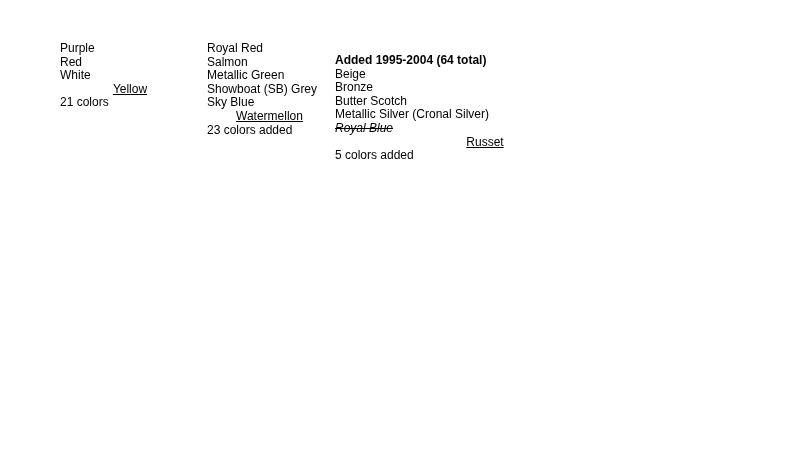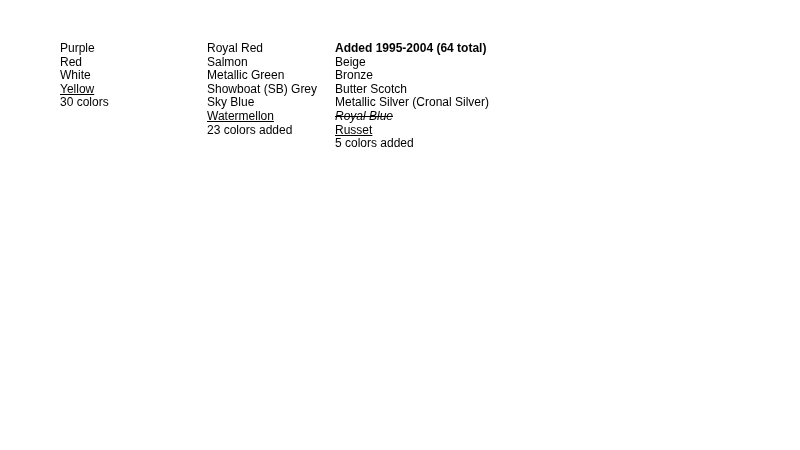--- a/index.html
+++ b/index.html
@@ -19,50 +19,51 @@
     width: 800px;
     height: 450px;
     background: #ffffff;
   }
   .column {
     position: absolute;
     top: 42px;
   }
   .col-1 { left: 60px; width: 140px; }
   .col-2 { left: 207px; width: 125px; }
-  .col-3 { left: 335px; width: 300px; }
+  .col-3 { left: 335px; width: 300px; margin-top: 12px; }
 
   .line {
     font-size: 12px;
     line-height: 13.6px;
     white-space: nowrap;
     color: #000000;
   }
   .heading {
     font-weight: bold;
   }
   .underline {
     text-decoration: underline;
+    text-align: center;
   }
   .strike {
     text-decoration: line-through;
     font-style: italic;
   }
 </style>
 </head>
 <body>
 
 <div class="page">
 
   <div class="column col-1">
     <div class="line">Purple</div>
     <div class="line">Red</div>
     <div class="line">White</div>
     <div class="line underline">Yellow</div>
-    <div class="line">30 colors</div>
+    <div class="line">21 colors</div>
   </div>
 
   <div class="column col-2">
     <div class="line">Royal Red</div>
     <div class="line">Salmon</div>
     <div class="line">Metallic Green</div>
     <div class="line">Showboat (SB) Grey</div>
     <div class="line">Sky Blue</div>
     <div class="line underline">Watermellon</div>
     <div class="line">23 colors added</div>

